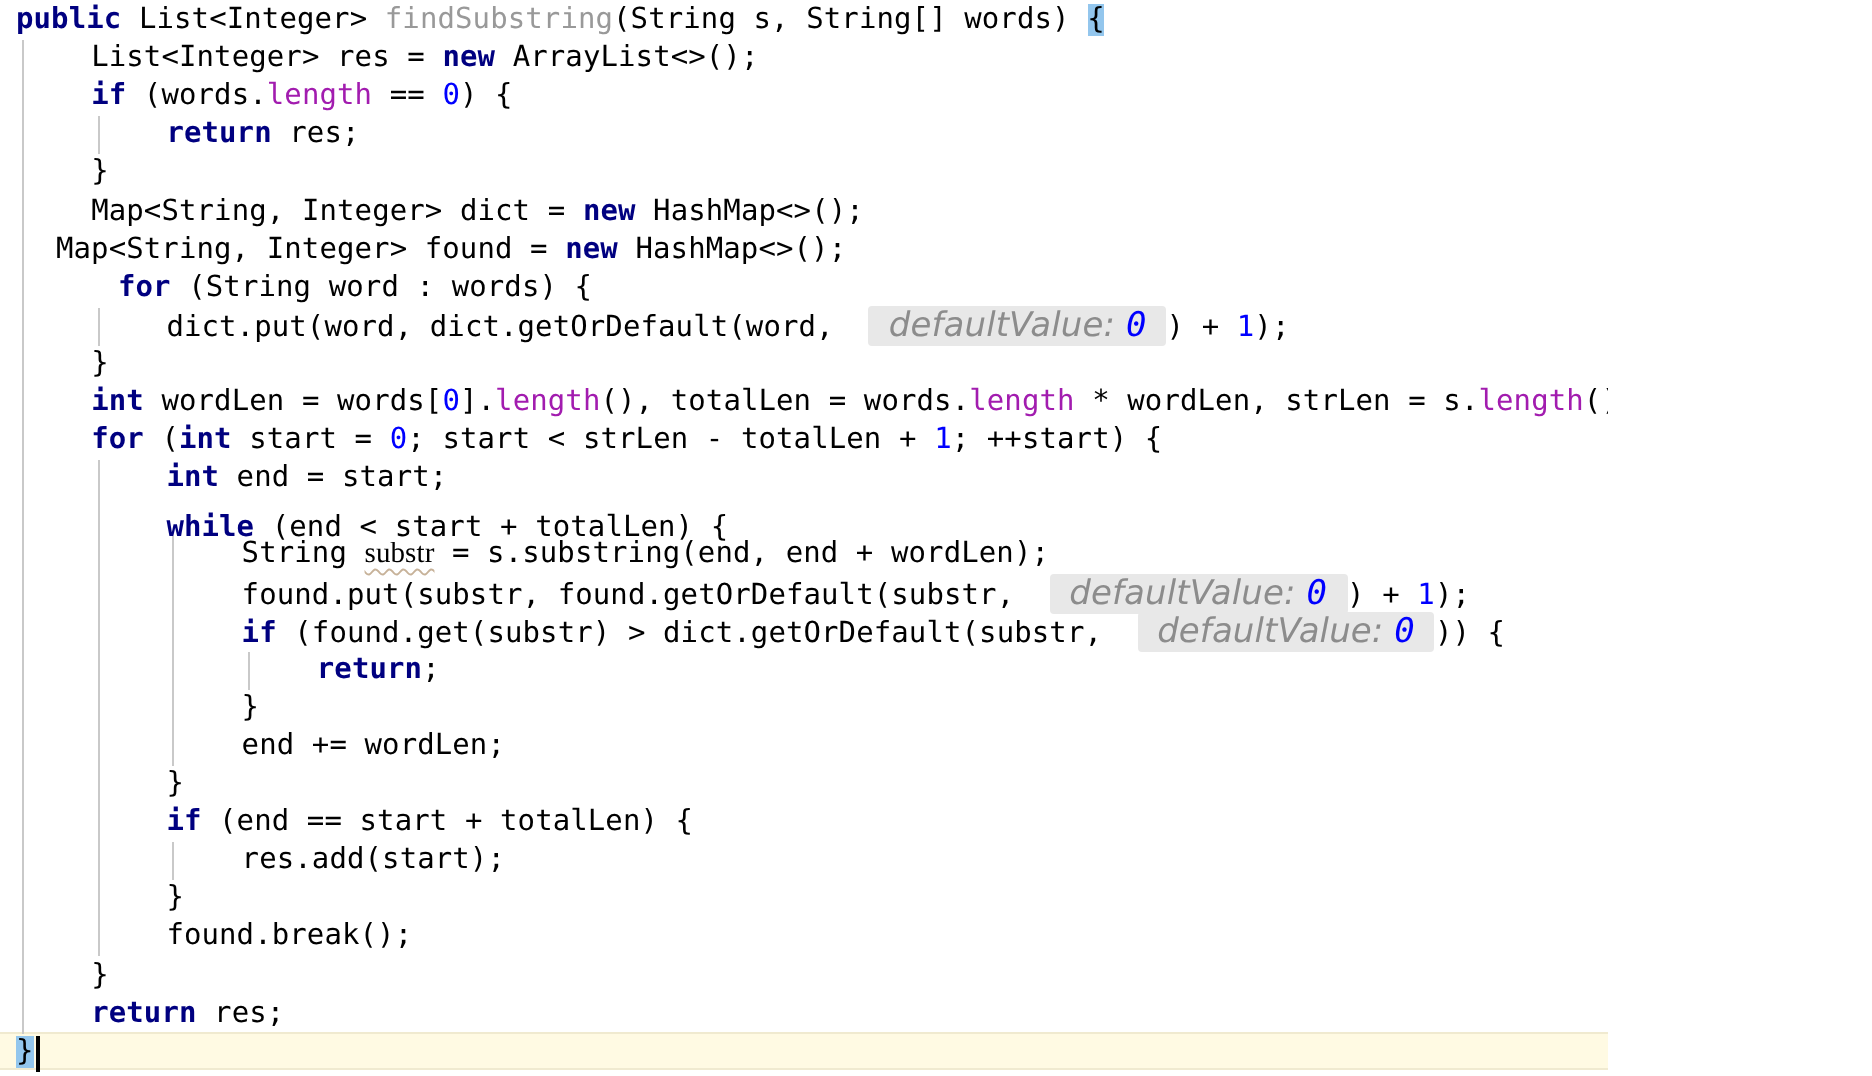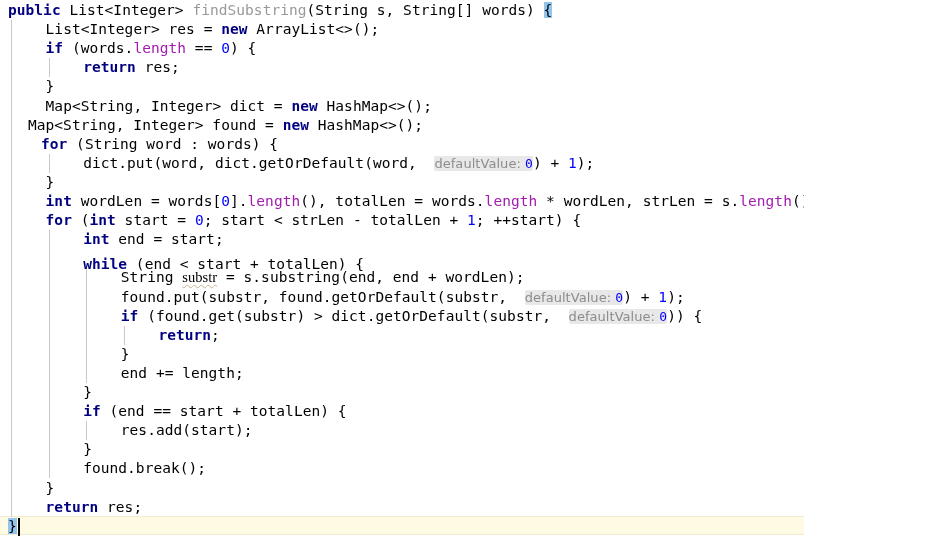--- a/index.html
+++ b/index.html
@@ -79,23 +79,24 @@
     text-decoration-thickness: 1px;
     text-underline-offset: 2px;
     font-family: Liberation Serif, serif;
   }
 
   
   .hint {
     background: #e8e8e8;
     color: #8c8c8c;
     font-family: "DejaVu Sans", "Liberation Sans", sans-serif;
-    font-size: 13px;
+    font-size: 17px;
     border-radius: 2px;
-    padding: 0 0;
+    padding: 0 10px;
+    font-style: italic;
   }
   .hint-val { color: #0000ff; font-family: "DejaVu Sans Mono", "Liberation Mono", monospace; }
 
   
   .caret {
     position: absolute;
     width: 2px;
     height: 18px;
     background: #000000;
   }
@@ -118,33 +119,33 @@
     </div>
 
   <div class="code" id="code">
       <div class="line" style="top: 1px; left: 8px;"><span class="kw">public</span> List&lt;Integer&gt; <span class="gray">findSubstring</span>(String s, String[] words) <span class="brace-hl">{</span></div>
       <div class="line" style="top: 20.1px; left: 45.6px;">List&lt;Integer&gt; res = <span class="kw">new</span> ArrayList&lt;&gt;();</div>
       <div class="line" style="top: 39.2px; left: 45.6px;"><span class="kw">if</span> (words.<span class="field">length</span> == <span class="num">0</span>) {</div>
       <div class="line" style="top: 58.3px; left: 83.2px;"><span class="kw">return</span> res;</div>
       <div class="line" style="top: 77.4px; left: 45.6px;">}</div>
       <div class="line" style="top: 96.5px; left: 45.6px;">Map&lt;String, Integer&gt; dict = <span class="kw">new</span> HashMap&lt;&gt;();</div>
       <div class="line" style="top: 115.6px; left: 28px;">Map&lt;String, Integer&gt; found = <span class="kw">new</span> HashMap&lt;&gt;();</div>
-      <div class="line" style="top: 134.7px; left: 41px;"><span class="kw">for</span> (String word : words) {</div>
+      <div class="line" style="top: 134.7px; left: 59px;"><span class="kw">for</span> (String word : words) {</div>
       <div class="line" style="top: 153.8px; left: 83.2px;">dict.put(word, dict.getOrDefault(word,  <span class="hint">defaultValue: <span class="hint-val">0</span></span>) + <span class="num">1</span>);</div>
       <div class="line" style="top: 172.9px; left: 45.6px;">}</div>
       <div class="line" style="top: 192px; left: 45.6px;"><span class="kw">int</span> wordLen = words[<span class="num">0</span>].<span class="field">length</span>(), totalLen = words.<span class="field">length</span> * wordLen, strLen = s.<span class="field">length</span>();</div>
       <div class="line" style="top: 211.1px; left: 45.6px;"><span class="kw">for</span> (<span class="kw">int</span> start = <span class="num">0</span>; start &lt; strLen - totalLen + <span class="num">1</span>; ++start) {</div>
       <div class="line" style="top: 230.2px; left: 83.2px;"><span class="kw">int</span> end = start;</div>
       <div class="line" style="top: 255px; left: 83.2px;"><span class="kw">while</span> (end &lt; start + totalLen) {</div>
       <div class="line" style="top: 268.4px; left: 120.8px;">String <span class="warn">substr</span> = s.substring(end, end + wordLen);</div>
       <div class="line" style="top: 287.5px; left: 120.8px;">found.put(substr, found.getOrDefault(substr,  <span class="hint">defaultValue: <span class="hint-val">0</span></span>) + <span class="num">1</span>);</div>
       <div class="line" style="top: 306.6px; left: 120.8px;"><span class="kw">if</span> (found.get(substr) &gt; dict.getOrDefault(substr,  <span class="hint">defaultValue: <span class="hint-val">0</span></span>)) {</div>
       <div class="line" style="top: 325.7px; left: 158.4px;"><span class="kw">return</span>;</div>
       <div class="line" style="top: 344.8px; left: 120.8px;">}</div>
-      <div class="line" style="top: 363.9px; left: 120.8px;">end += length;</div>
+      <div class="line" style="top: 363.9px; left: 120.8px;">end += wordLen;</div>
       <div class="line" style="top: 383px; left: 83.2px;">}</div>
       <div class="line" style="top: 402.1px; left: 83.2px;"><span class="kw">if</span> (end == start + totalLen) {</div>
       <div class="line" style="top: 421.2px; left: 120.8px;">res.add(start);</div>
       <div class="line" style="top: 440.3px; left: 83.2px;">}</div>
       <div class="line" style="top: 459.4px; left: 83.2px;">found.break();</div>
       <div class="line" style="top: 478.5px; left: 45.6px;">}</div>
       <div class="line" style="top: 497.6px; left: 45.6px;"><span class="kw">return</span> res;</div>
       <div class="line" style="top: 516.7px; left: 8px;"><span class="brace-hl">}</span></div>
     </div>
 

